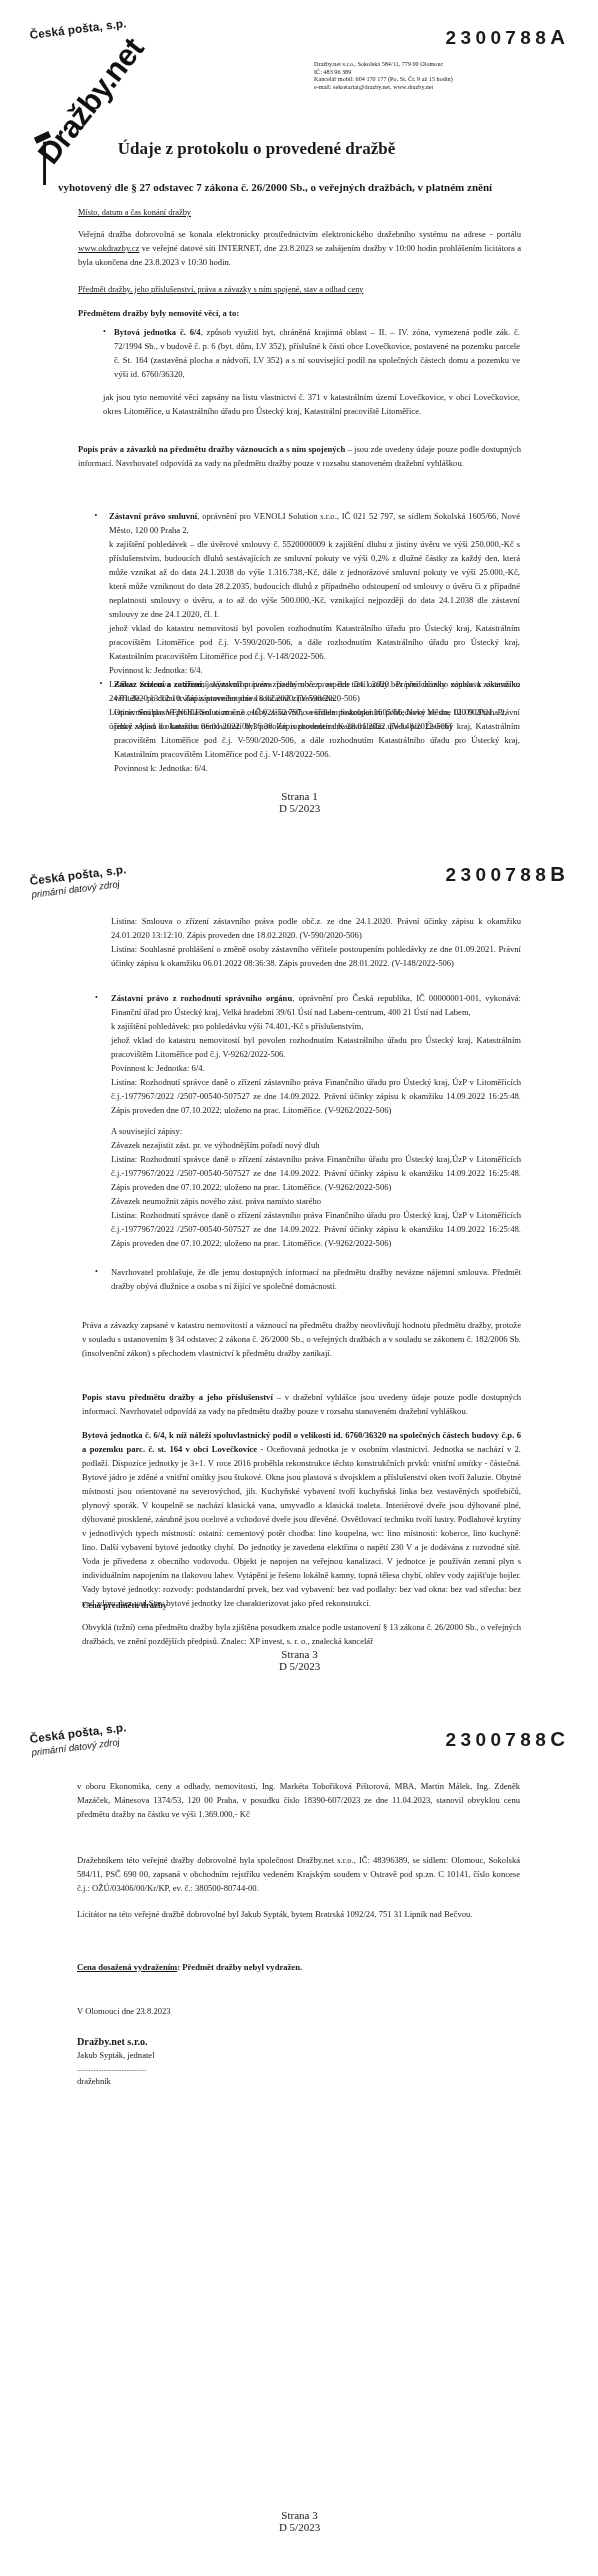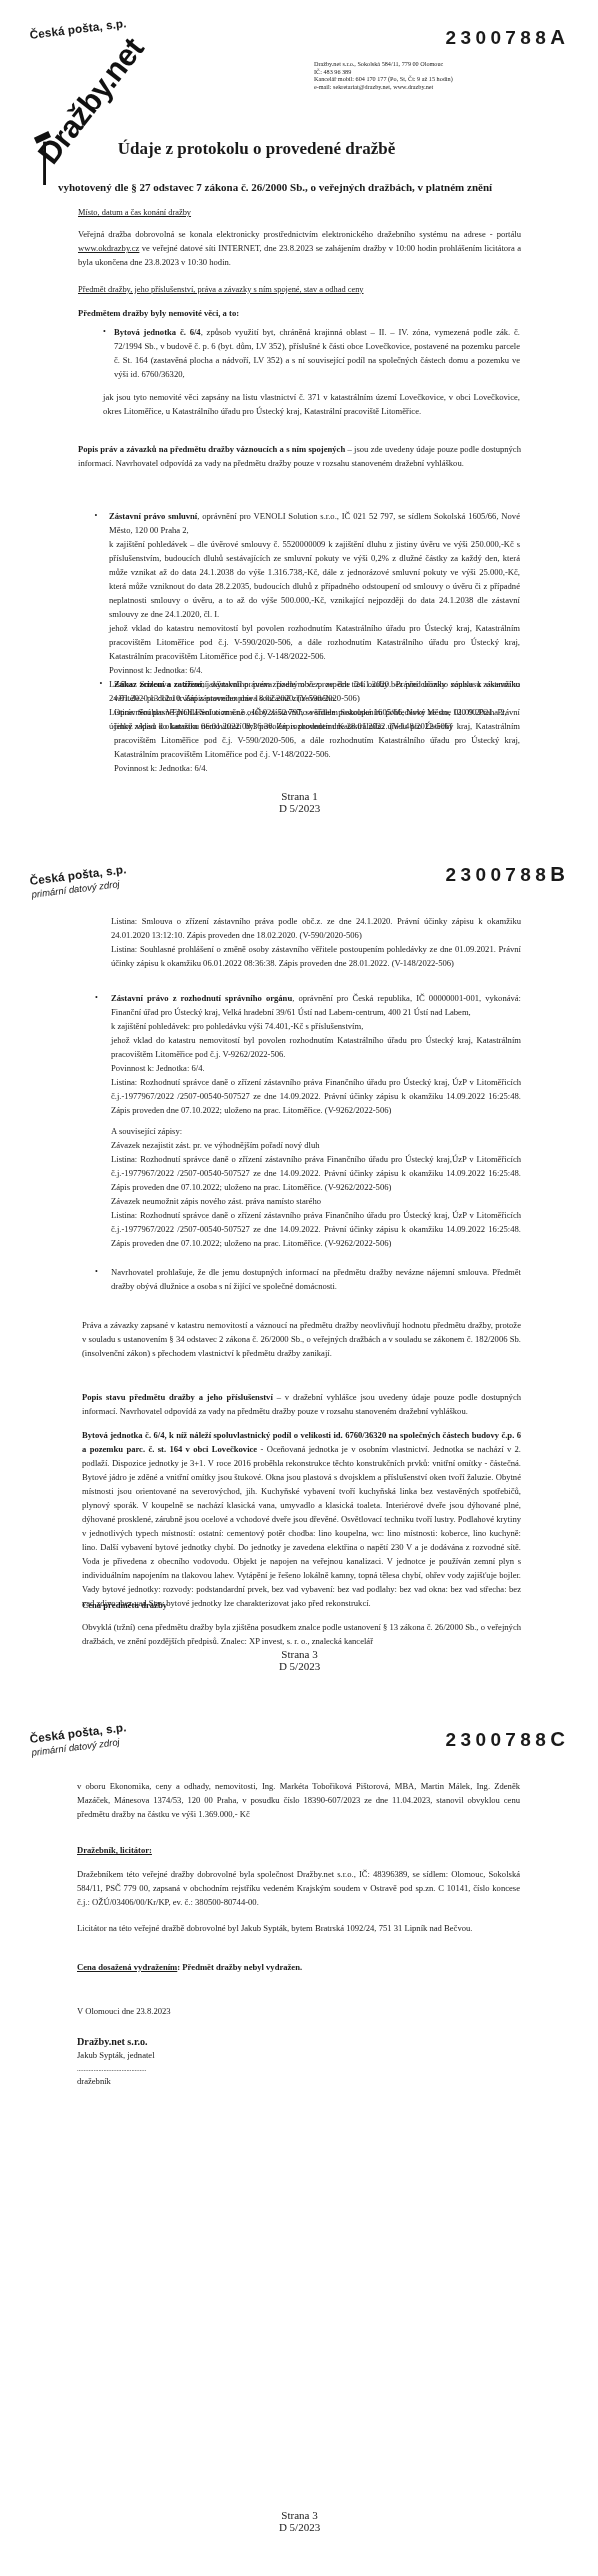--- a/index.html
+++ b/index.html
@@ -165,22 +165,21 @@
   </div>
   <div class="docnum" style="top:29px;">
     <span>2300788</span><span class="letter">C</span>
   </div>
 
   <div class="block" style="top:80px;left:77px;width:443px;">
     <p>v oboru Ekonomika, ceny a odhady, nemovitosti, Ing. Markéta Tobořiková Pištorová, MBA, Martin Málek, Ing. Zdeněk Mazáček, Mánesova 1374/53, 120 00  Praha, v posudku číslo 18390-607/2023 ze dne 11.04.2023, stanovil obvyklou cenu předmětu dražby na částku ve výši 1.369.000,- Kč</p>
   </div>
 
   <div class="block" style="top:144px;left:77px;width:443px;">
-    <p class="h">Dražebník, licitátor:</p>
-    <p style="margin-top:10.2px;">Dražebníkem této veřejné dražby dobrovolné byla společnost Dražby.net s.r.o., IČ: 48396389, se sídlem: Olomouc, Sokolská 584/11, PSČ 779 00, zapsaná v obchodním rejstříku vedeném Krajským soudem v Ostravě pod sp.zn. C 10141, číslo koncese č.j.: OŽÚ/03406/00/Kr/KP, ev. č.: 380500-80744-00.</p>
+    <p style="margin-top:10.2px;">Dražebníkem této veřejné dražby dobrovolné byla společnost Dražby.net s.r.o., IČ: 48396389, se sídlem: Olomouc, Sokolská 584/11, PSČ 690 00, zapsaná v obchodním rejstříku vedeném Krajským soudem v Ostravě pod sp.zn. C 10141, číslo koncese č.j.: OŽÚ/03406/00/Kr/KP, ev. č.: 380500-80744-00.</p>
     <p style="margin-top:11.7px;">Licitátor na této veřejné dražbě dobrovolné byl Jakub Sypták, bytem Bratrská 1092/24, 751 31  Lipník nad Bečvou.</p>
   </div>
 
   <div class="block" style="top:261px;left:77px;width:443px;">
     <p><span class="h">Cena dosažená vydražením</span><span class="b">: </span><span class="b">Předmět dražby nebyl vydražen.</span></p>
   </div>
 
   <div class="block" style="top:306px;left:77px;width:443px;line-height:12.4px;">
     <p>V Olomouci dne 23.8.2023</p>
     <p class="b" style="margin-top:19px;font-size:10.2px;">Dražby.net s.r.o.</p>

